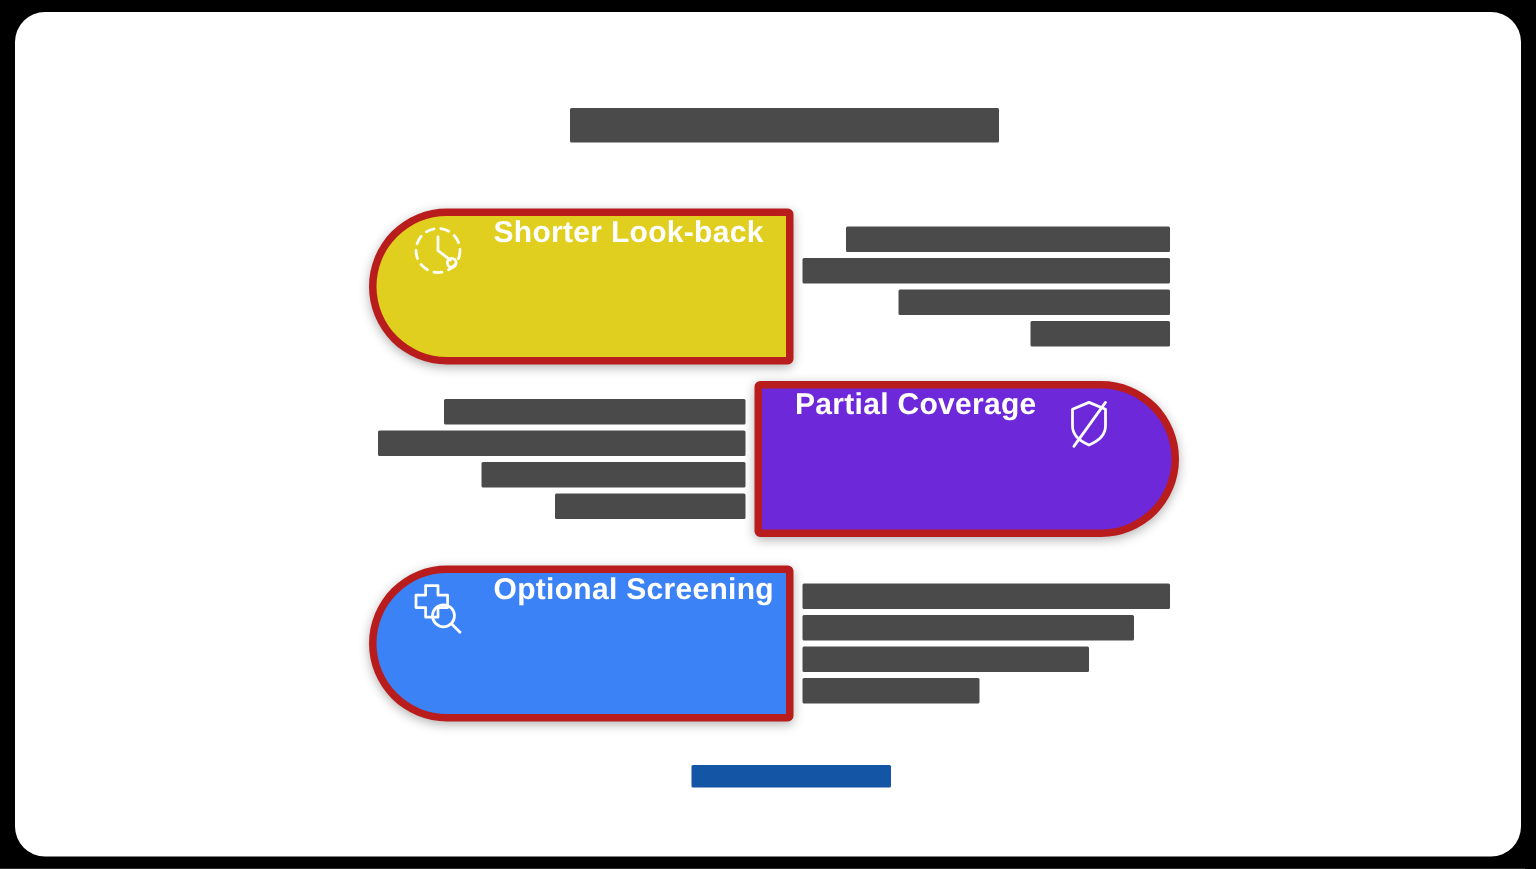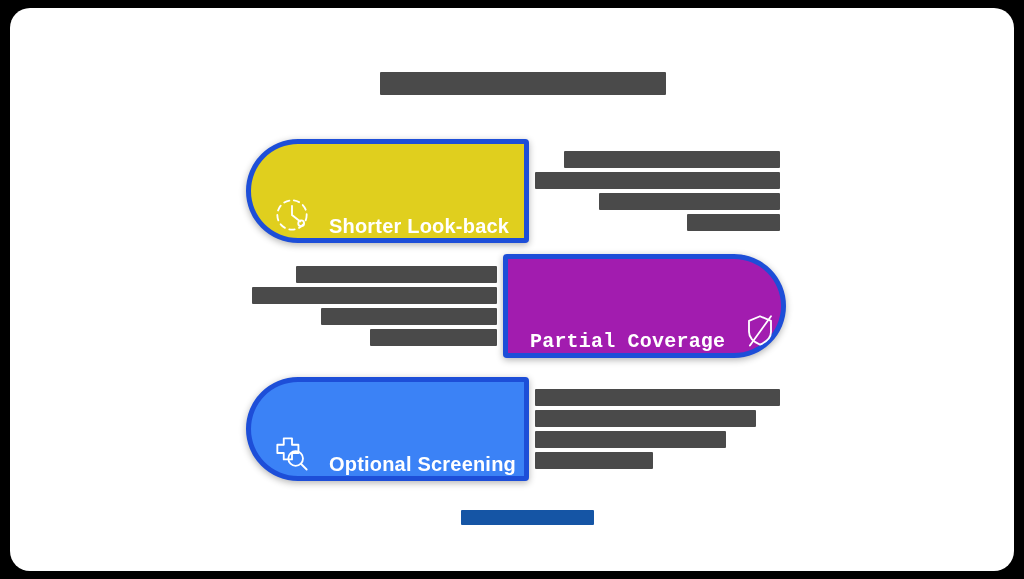--- a/index.html
+++ b/index.html
@@ -55,31 +55,31 @@
   #row-3 { top: 369px; }
 
   .row.reverse { flex-direction: row-reverse; }
 
   
   .pill {
     position: relative;
     width: 283px;
     height: 104px;
     display: flex;
-    align-items: flex-end;
+    align-items: flex-start;
     flex: 0 0 auto;
     background: #E0CF1E;
-    border: 5px solid #1d4ed8;
+    border: 5px solid #b91c1c;
     box-shadow: 0 2px 7px rgba(0,0,0,0.30);
   }
   .pill.left-cap  { border-radius: 55px 4px 4px 55px; padding-left: 18px; }
   .pill.right-cap { border-radius: 4px 55px 55px 4px; padding-left: 22px; }
 
   .pill-yellow { background: #E0CF1E; }
-  .pill-orange { background: #a21caf; font-family: Liberation Mono, monospace; }
+  .pill-orange { background: #6d28d9; }
   .pill-red    { background: #3b82f6; }
 
   .pill-icon {
     width: 46px;
     height: 46px;
     flex: 0 0 auto;
     display: flex;
     align-items: center;
     justify-content: center;
   }

